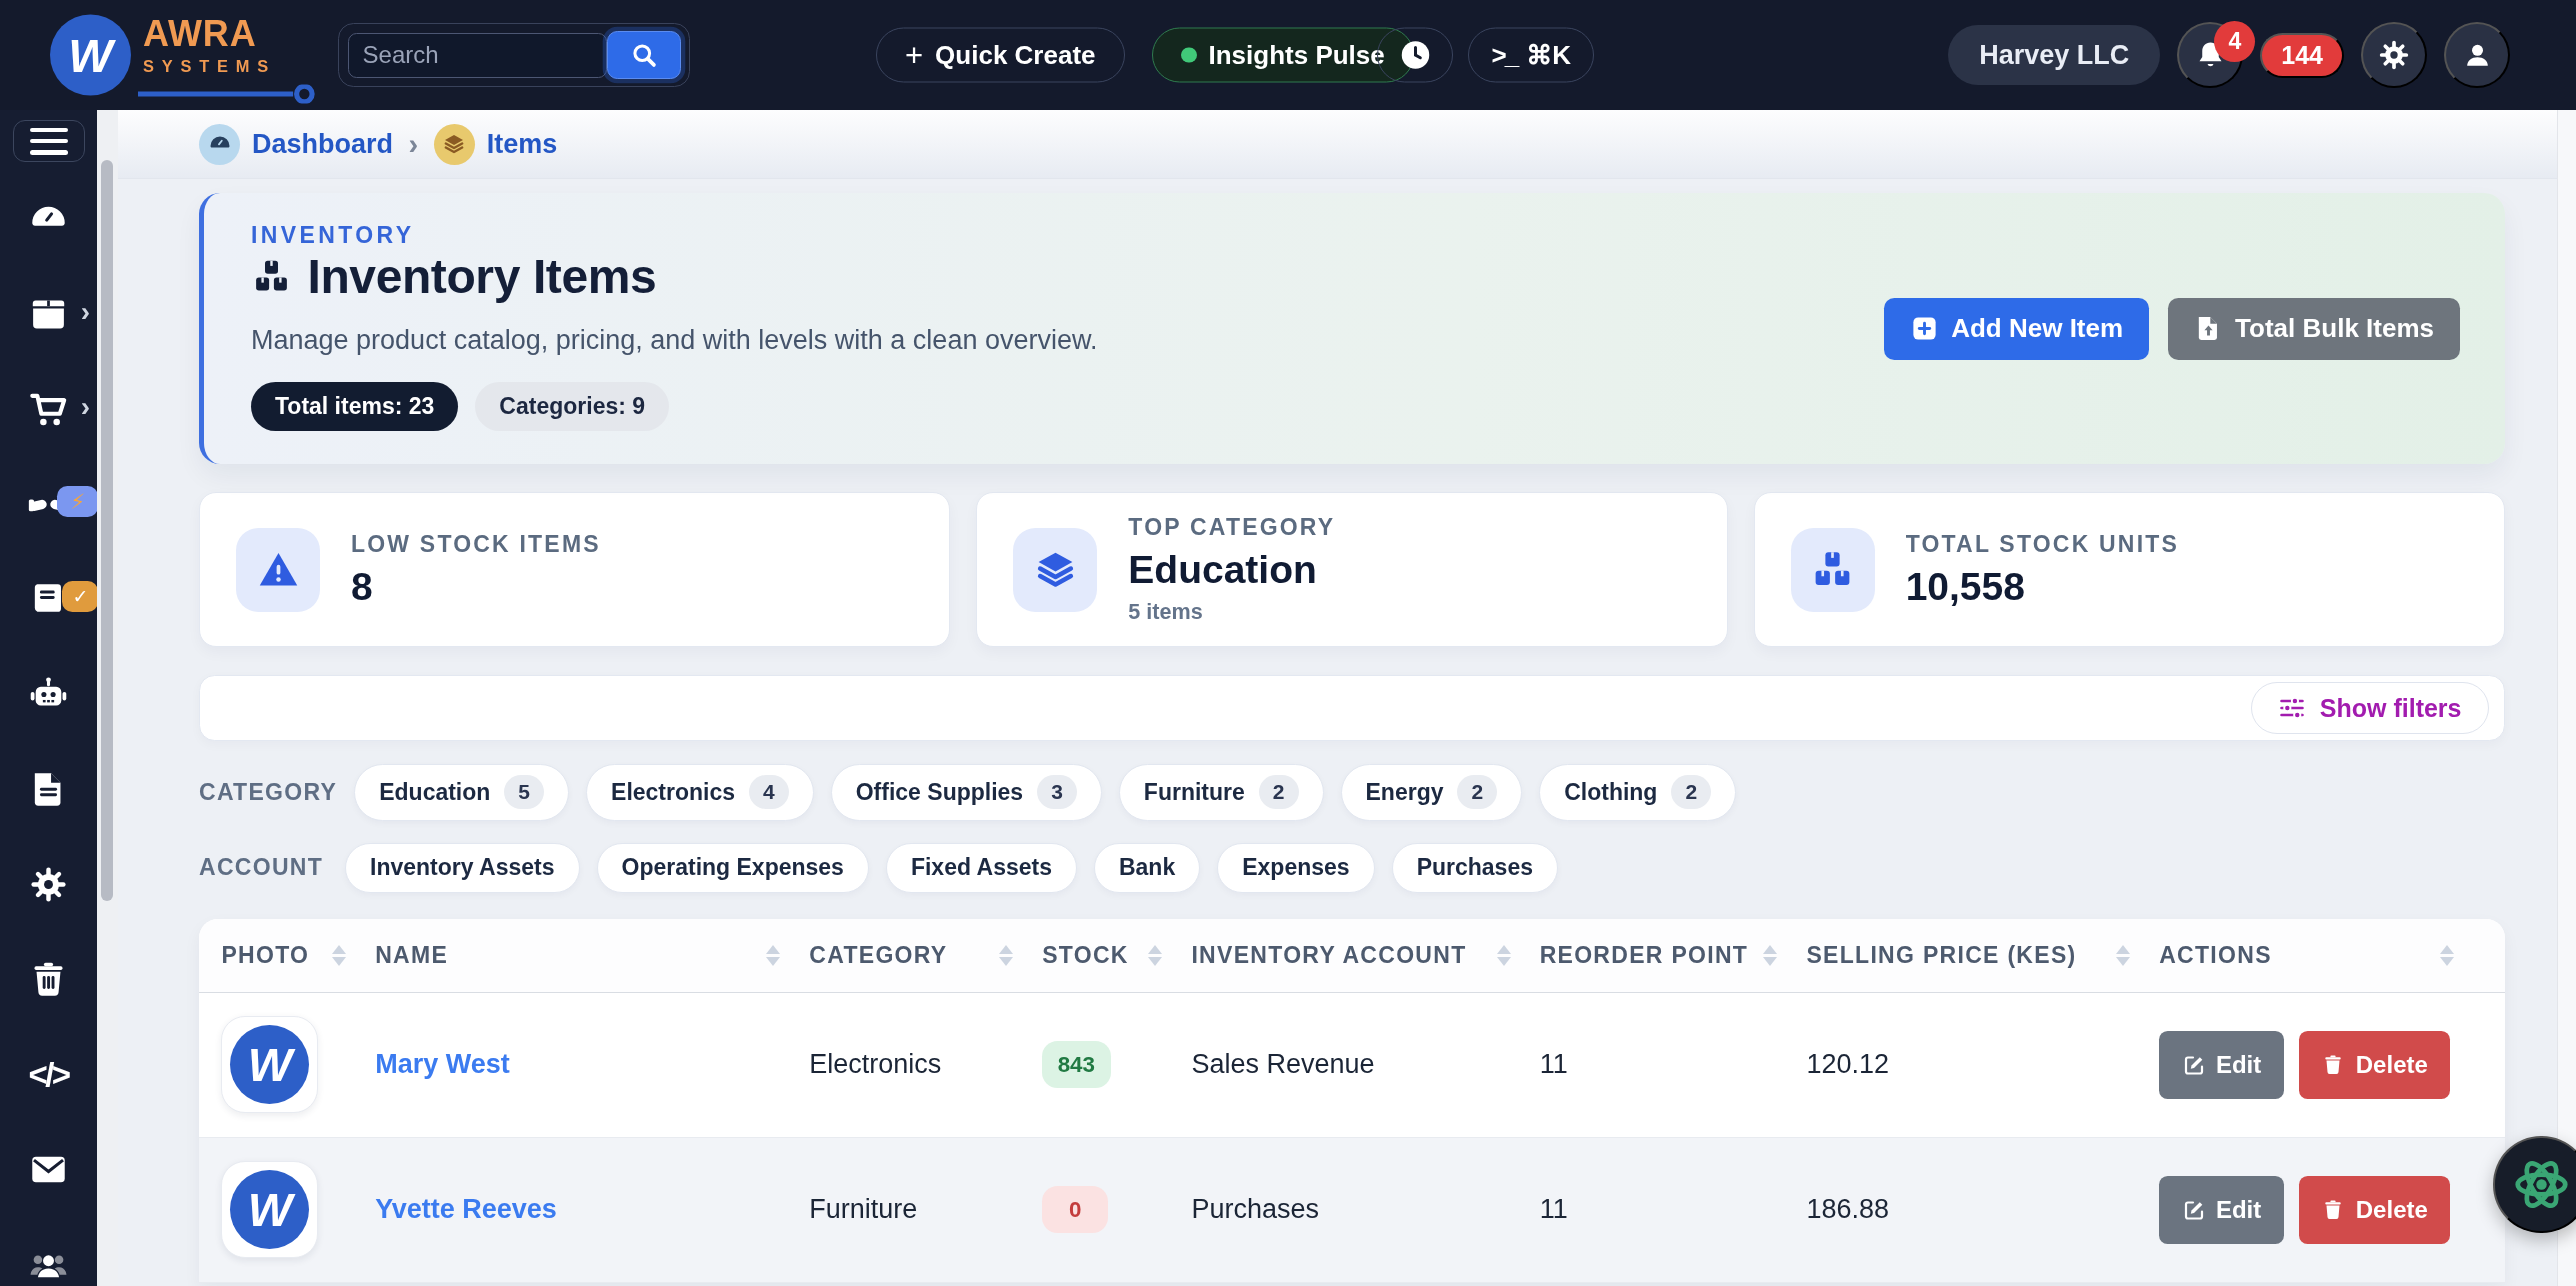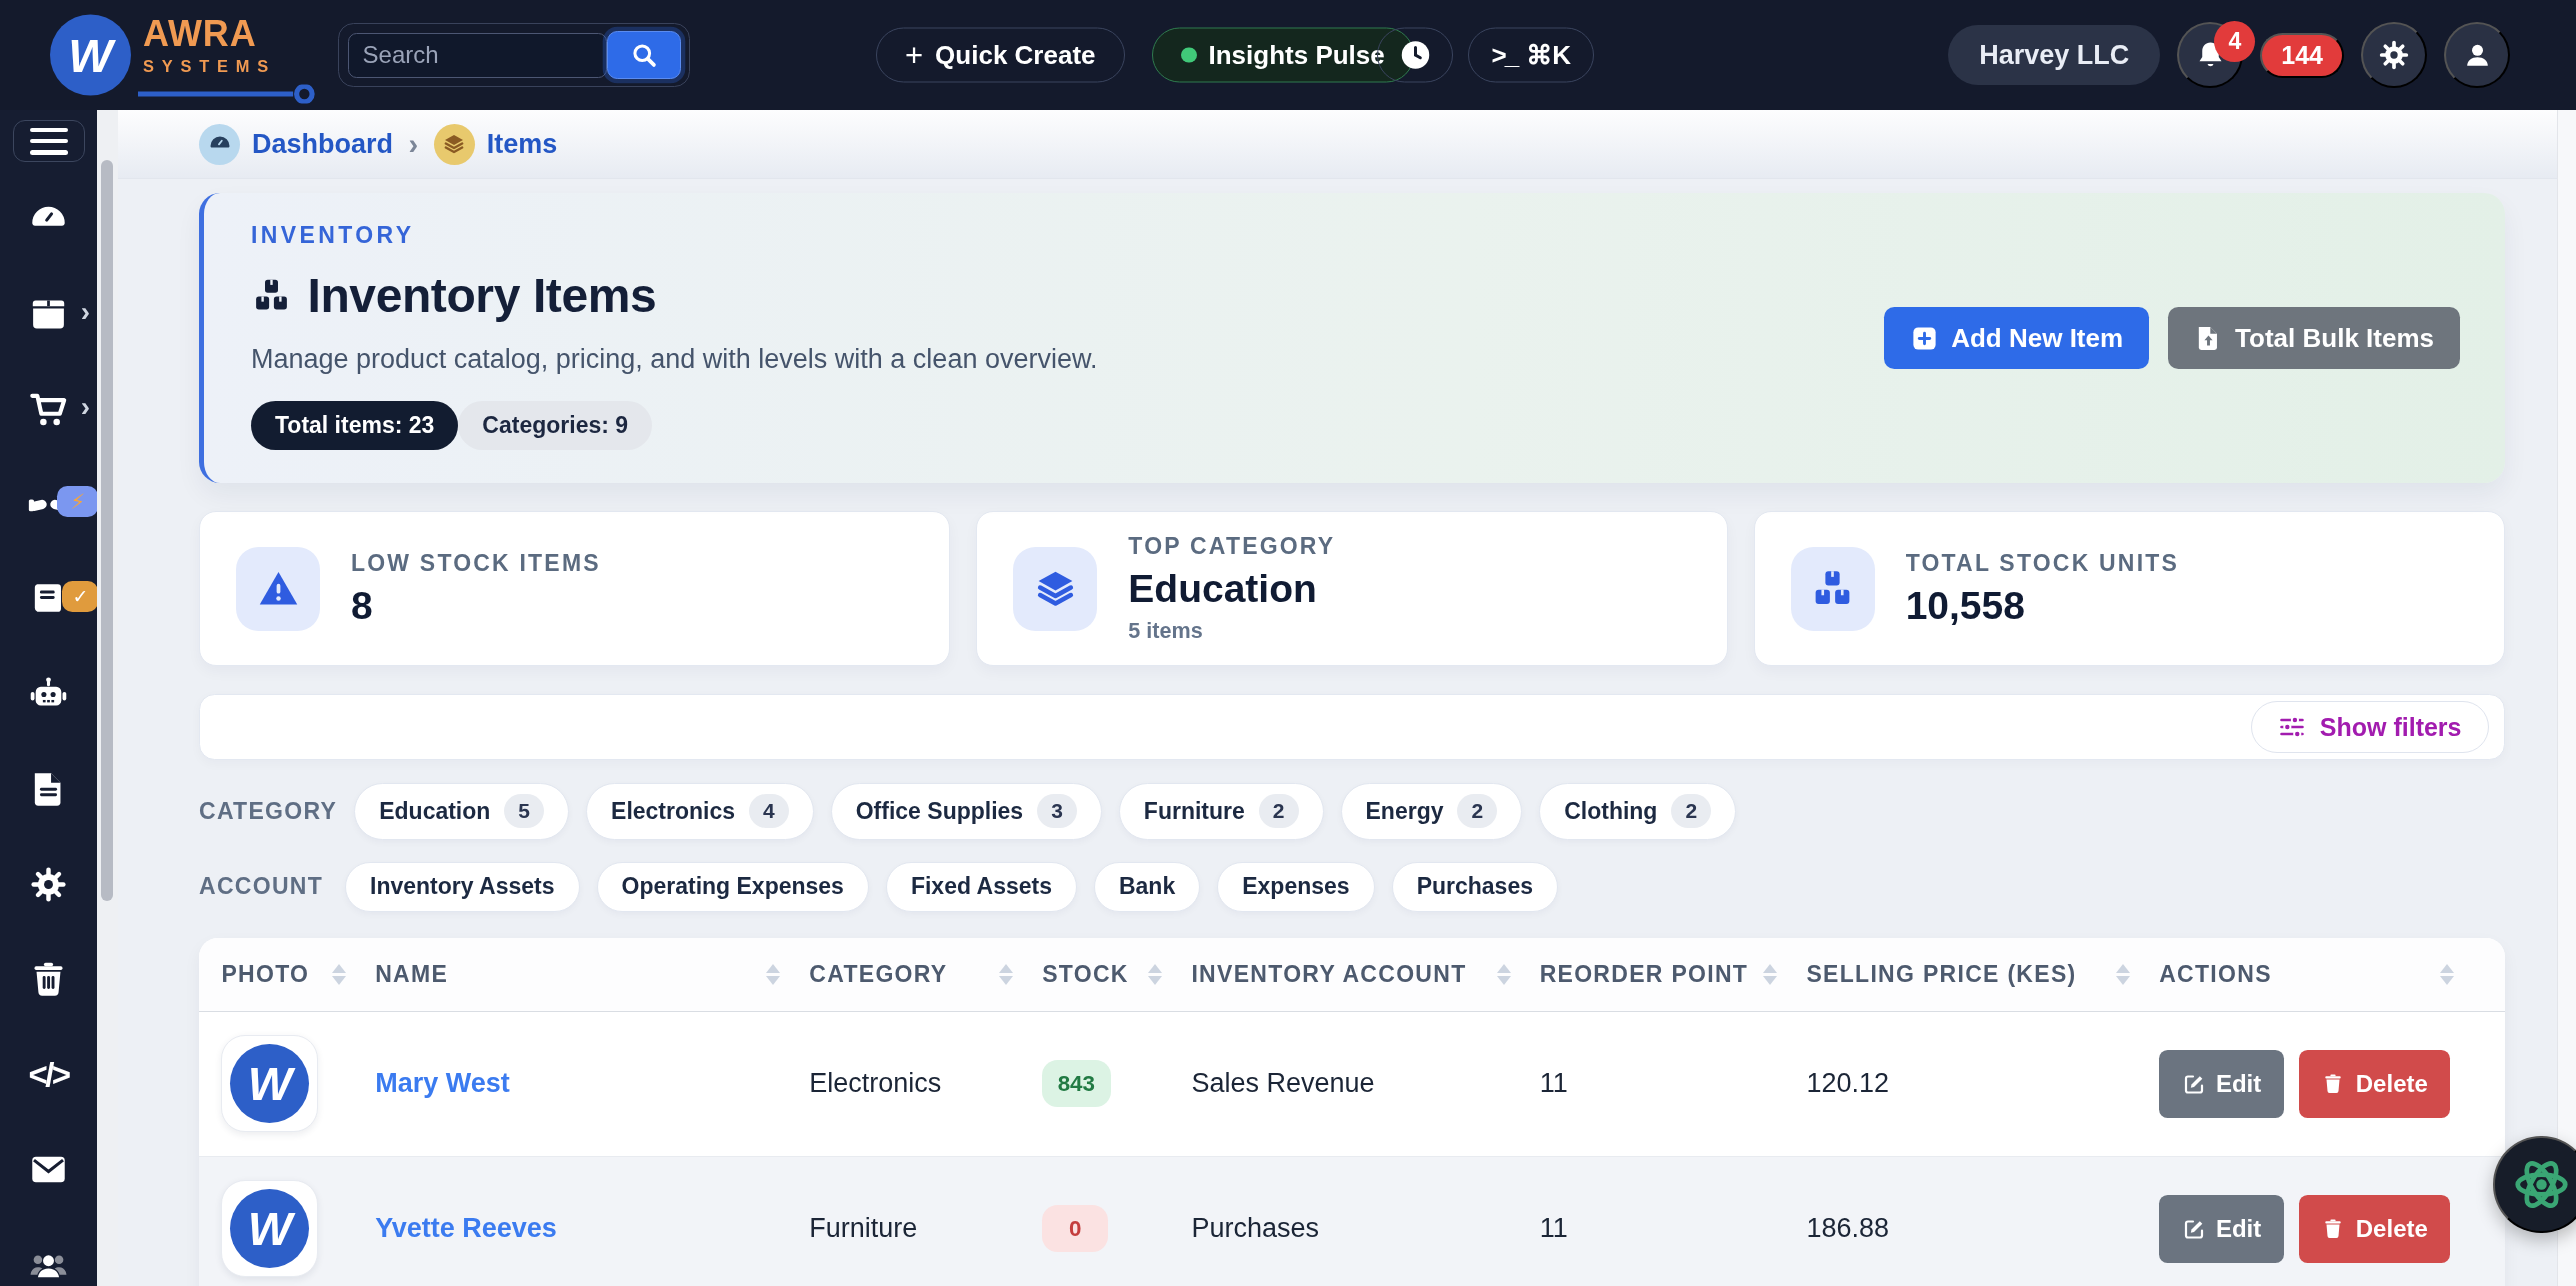--- a/index.html
+++ b/index.html
@@ -65,25 +65,25 @@
   .crumb-icon.items{background:#e8c96d;color:#8a5a23}
   .crumb-icon svg{width:24px;height:24px}
   .crumb-label{color:#2457c5;font-weight:700;font-size:27px}
   .crumb-sep{color:#7c8698;font-size:29px;font-weight:700}
 
   .page{padding:14px 71px 0 81px}
 
   
   .hero{position:relative;border-radius:21px;border-left:5.2px solid #3e6fe0;background:linear-gradient(90deg,#edf1f8 0%,#eaf2ee 55%,#e3f0e7 100%);box-shadow:0 12px 26px rgba(23,38,66,.06);padding:29px 47px 33px}
   .eyebrow{color:#3565d8;font-weight:800;font-size:23px;letter-spacing:3.4px}
-  .title-row{display:flex;align-items:center;gap:15.5px;margin-top:19px;color:var(--txt)}
+  .title-row{display:flex;align-items:center;gap:15.5px;color:var(--txt)}
   .title-row svg{width:41px;height:41px;--hole:#edf1f8}
   .hero-title{font-size:48px;font-weight:800;color:#141f38;letter-spacing:-0.4px}
   .hero-sub{margin-top:21px;font-size:27px;color:#45546b}
-  .hero-badges{margin-top:26px;display:flex;}
+  .hero-badges{margin-top:26px;display:flex;gap:17px}
   .badge-dark{background:#121c30;color:#fff;font-weight:700;font-size:23px;padding:11.2px 24px;border-radius:861px}
   .badge-light{background:#e4e7ec;color:#1c2740;font-weight:700;font-size:23px;padding:11.2px 24px;border-radius:861px}
   .hero-actions{position:absolute;right:45px;top:50%;transform:translateY(-50%);display:flex;gap:19px}
   .btn{display:flex;align-items:center;gap:12px;border:none;border-radius:10.3px;color:#fff;font-weight:700;font-size:26px;padding:0 26px;height:62px;cursor:pointer}
   .btn svg{width:29px;height:29px}
   .btn.blue{background:var(--accent);--hole:#2e6be8}
   .btn.gray{background:#6e757d;--hole:#6e757d}
 
   
   .stats{display:flex;gap:26px;margin-top:28px}

